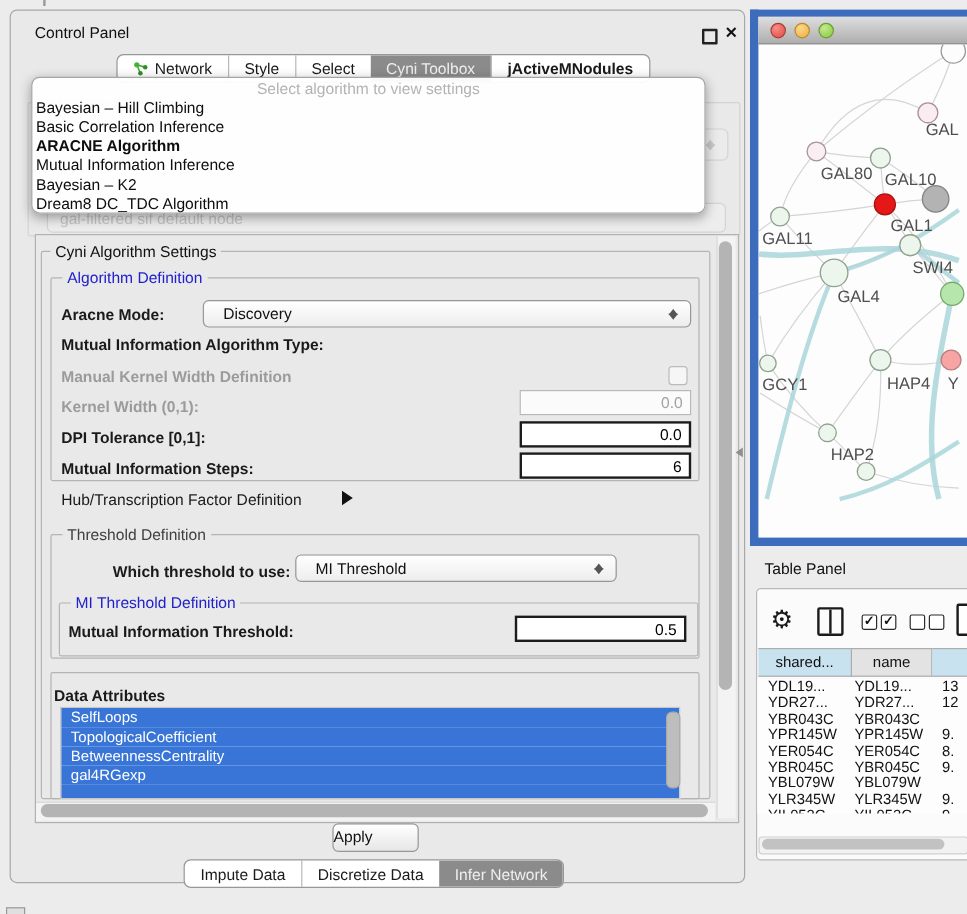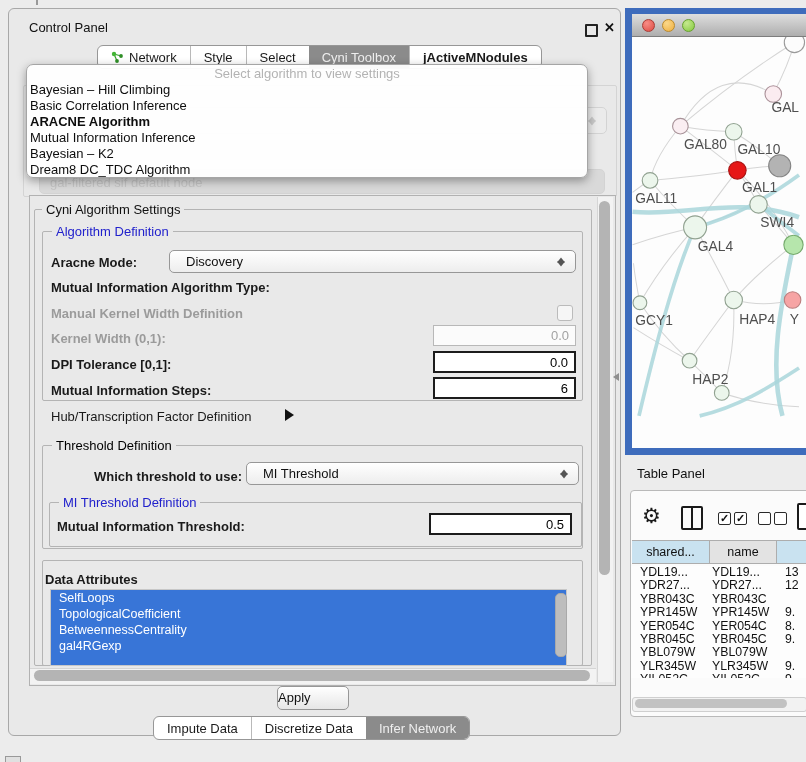--- a/index.html
+++ b/index.html
@@ -24,21 +24,21 @@
   .seg.sel{background:#8b8b8b;color:#efefef;border-left:none}
   .tabs-top{left:88px;top:36px}
   .tabs-bottom{left:144px;top:707px}
   .net-ic{width:13px;height:13px;margin-right:5px}
 
   
   .ghost{opacity:.22}
   .ghost-box{left:14px;top:76px;width:592px;height:110px;border:1px solid #8a8a8a;border-radius:2px}
   .ghost-title{left:24px;top:70px;background:#e9e9e9;padding:0 4px;font-size:13px;color:#333}
   .ghost-combo1{left:30px;top:98px;width:566px;height:25px;border:1px solid #8a8a8a;border-radius:5px;background:#f4f4f4}
-  .ghost-combo2{left:30px;top:160px;width:566px;height:25px;border:1px solid #8a8a8a;border-radius:5px;background:#a3a3a3;
+  .ghost-combo2{left:30px;top:160px;width:566px;height:25px;border:1px solid #8a8a8a;border-radius:5px;background:#ffffff;
                 font-size:13px;color:#444;line-height:25px;padding-left:10px;box-sizing:border-box}
 
   
   .popup{left:17px;top:55px;width:562px;height:114px;background:rgba(255,255,255,.95);
          border:1px solid #a5a5a5;border-radius:7px;box-shadow:0 3px 10px rgba(0,0,0,.35);z-index:40;
          font-size:13px;color:#0d0d0d;padding-top:1px;box-sizing:border-box}
   .pop-ph{text-align:center;color:#b3b3b3;height:16px;line-height:16px}
   .pop-item{height:16px;line-height:16px;padding-left:3px;white-space:nowrap}
 
   
@@ -191,24 +191,24 @@
   <div class="abs lbl bold" style="left:42px;top:348px">DPI Tolerance [0,1]:</div>
   <div class="abs tinput strong" style="left:424px;top:342px;width:143px;height:22px">0.0</div>
 
   <div class="abs lbl bold" style="left:42px;top:374px">Mutual Information Steps:</div>
   <div class="abs tinput strong" style="left:424px;top:368px;width:143px;height:22px">6</div>
 
   <div class="abs lbl" style="left:42px;top:400px">Hub/Transcription Factor Definition</div>
   <div class="abs tri-r" style="left:276px;top:400px"></div>
 
   <div class="abs gbox" style="left:33px;top:436px;width:539px;height:102px"></div>
-  <div class="abs gtitle" style="left:43px;top:429px;color:#000000">Threshold Definition</div>
+  <div class="abs gtitle" style="left:43px;top:429px;color:#404040">Threshold Definition</div>
 
   <div class="abs lbl bold" style="left:85px;top:460px">Which threshold to use:</div>
-  <div class="abs combo" style="left:237px;top:453px;width:333px">
+  <div class="abs combo" style="left:237px;top:453px;width:268px">
     <span>MI Threshold</span>
     <span class="updown"></span>
   </div>
 
   <div class="abs gbox" style="left:40px;top:493px;width:531px;height:43px"></div>
   <div class="abs gtitle" style="left:50px;top:486px;color:#2121cc">MI Threshold Definition</div>
 
   <div class="abs lbl bold" style="left:48px;top:510px">Mutual Information Threshold:</div>
   <div class="abs tinput strong" style="left:420px;top:504px;width:143px;height:22px">0.5</div>
 

